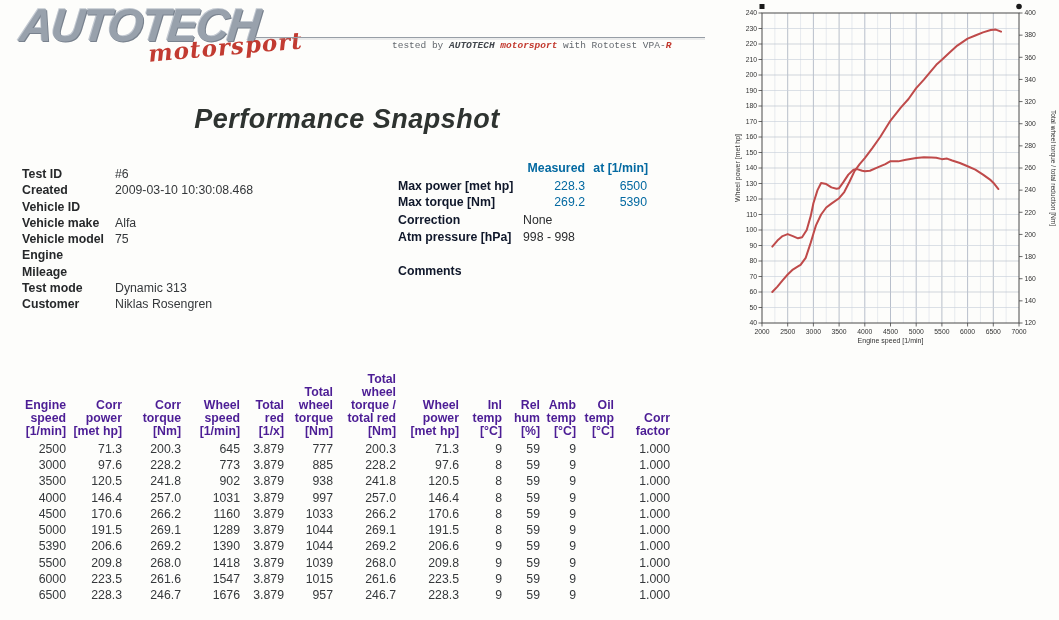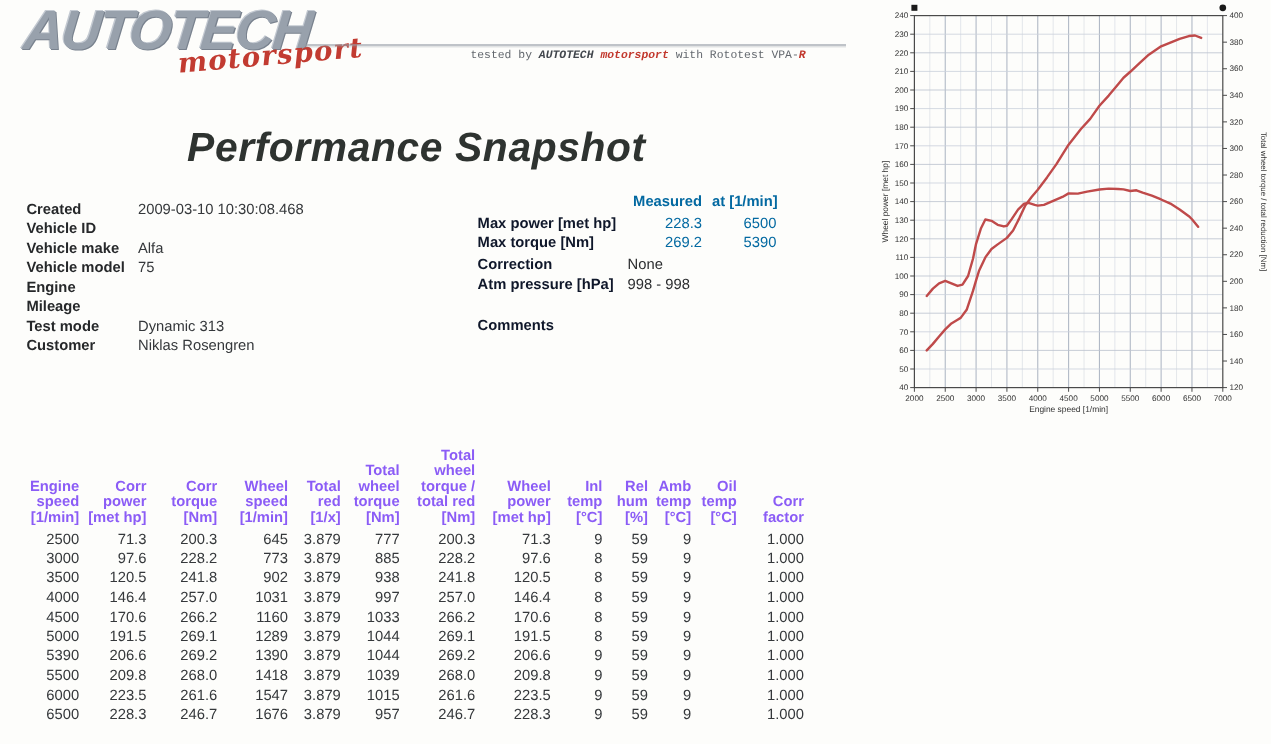--- a/index.html
+++ b/index.html
@@ -14,57 +14,58 @@
             font-weight:bold;font-size:23px;color:#c23b31;transform:rotate(-5deg);letter-spacing:1px;}
   .logo-rule{position:absolute;left:253px;top:37px;width:452px;height:0;
              border-top:1.5px solid #979ea6;box-shadow:0 1.5px 0 rgba(151,158,166,.35);}
   .tagline{position:absolute;left:392px;top:40px;font-family:"Liberation Mono",monospace;
            font-size:9.5px;color:#63686e;white-space:nowrap;}
   .tag-brand{font-style:italic;font-weight:bold;color:#42474d;}
   .tag-red{font-style:italic;font-weight:bold;color:#c2382d;}
 
   
   .title{position:absolute;left:0;top:104px;width:694px;margin:0;text-align:center;
-         font-size:34px;font-style:italic;font-weight:bold;color:#2e3330;letter-spacing:.5px;}
+         font-size:27px;font-style:italic;font-weight:bold;color:#2e3330;letter-spacing:.5px;}
 
   
   .info-block{position:absolute;left:22px;top:167px;font-size:12.3px;}
   .info-row{height:16.3px;white-space:nowrap;}
   .info-label{display:inline-block;width:93px;font-weight:bold;color:#26282a;}
   .info-value{color:#35383b;}
 
   
   .measured-block{position:absolute;left:0;top:0;font-size:12.3px;}
   .m-abs{position:absolute;white-space:nowrap;}
   .m-label{font-weight:bold;color:#0f172a;}
   .m-val{text-align:right;color:#0369a1;}
 
   
   .chart{position:absolute;left:731px;top:0;width:328px;height:348px;}
 
   
   .dyno-table{position:absolute;left:18px;top:373px;border-collapse:collapse;
               font-size:12.3px;color:#2b2d2f;table-layout:fixed;}
   .dyno-table th{font-weight:bold;white-space:pre-line;text-align:right;vertical-align:bottom;
-                 line-height:12.9px;padding:0 0 3px 0;color:#8b5cf6;}
+                 line-height:12.9px;padding:0 0 3px 0;color:#4c1d95;}
   .dyno-table td{text-align:right;height:16.3px;padding:0;color:#35383b;}
 </style>
 </head>
 <body>
 
 <div class="page">
 
   <div class="logo-brand">AUTOTECH</div>
   <div class="logo-sub">motorsport</div>
   <div class="logo-rule"></div>
   <div class="tagline" id="tagline"><span class="">tested by </span><span class="tag-brand">AUTOTECH</span><span class=""> </span><span class="tag-red">motorsport</span><span class=""> with Rototest VPA-</span><span class="tag-red">R</span></div>
 
   <h1 class="title">Performance Snapshot</h1>
 
   <div class="info-block" id="info-block">
+      <div class="info-row"><span class="info-label">Test ID</span><span class="info-value">#6</span></div>
       <div class="info-row"><span class="info-label">Created</span><span class="info-value">2009-03-10 10:30:08.468</span></div>
       <div class="info-row"><span class="info-label">Vehicle ID</span><span class="info-value"></span></div>
       <div class="info-row"><span class="info-label">Vehicle make</span><span class="info-value">Alfa</span></div>
       <div class="info-row"><span class="info-label">Vehicle model</span><span class="info-value">75</span></div>
       <div class="info-row"><span class="info-label">Engine</span><span class="info-value"></span></div>
       <div class="info-row"><span class="info-label">Mileage</span><span class="info-value"></span></div>
       <div class="info-row"><span class="info-label">Test mode</span><span class="info-value">Dynamic 313</span></div>
       <div class="info-row"><span class="info-label">Customer</span><span class="info-value">Niklas Rosengren</span></div>
     </div>
 

